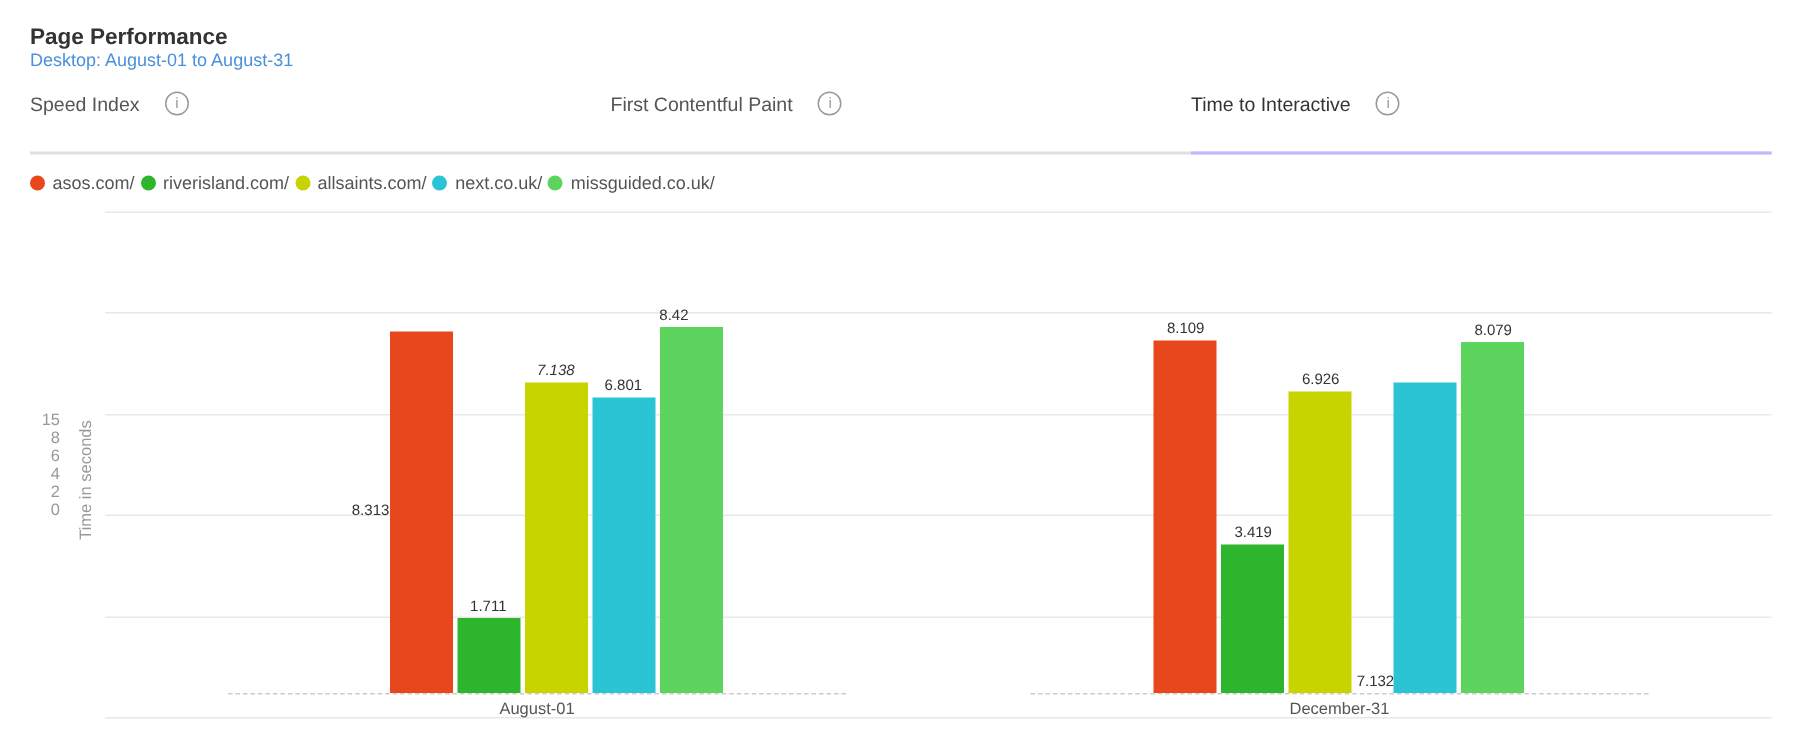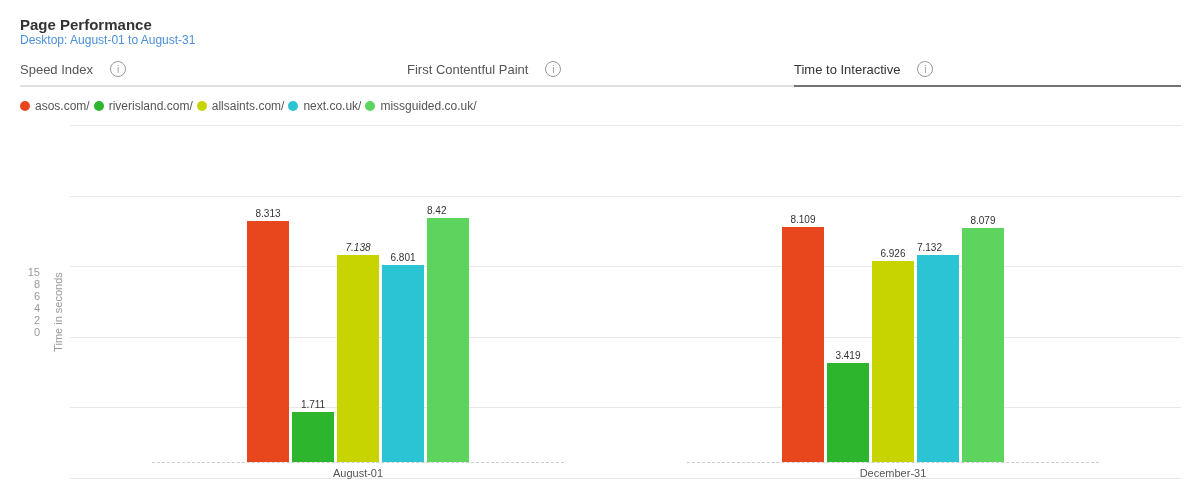--- a/index.html
+++ b/index.html
@@ -39,23 +39,23 @@
       padding-bottom: 8px;
     }
     .metric-section {
       flex: 1;
       display: flex;
       align-items: center;
       gap: 17px;
       position: relative;
     }
     .metric-section.active {
-      border-bottom: 2px solid #737373;
+      border-bottom: 2px solid #c4b5fd;
       margin-bottom: -10px;
-      padding-bottom: 8px;
+      padding-bottom: 24px;
     }
     .metric-label {
       font-size: 13px;
       color: #555;
     }
     .metric-label.active {
       color: #333;
       font-weight: 500;
     }
     .info-icon {
@@ -213,21 +213,21 @@
         <div class="grid-line"></div>
         <div class="grid-line"></div>
         <div class="grid-line"></div>
         <div class="grid-line"></div>
         <div class="grid-line"></div>
       </div>
       <div class="bars-container" id="bars-container">
       <div style="flex: 0.2 1 0%;"></div>
           <div style="display: flex; flex-direction: column; align-items: center; flex: 1 1 0%;">
             <div style="display: flex; align-items: flex-end; gap: 3px; width: 100%; justify-content: center; height: 100%;">
-              <div style="display: flex; flex-direction: column; align-items: center;">
+              <div style="display: flex; flex-direction: row; align-items: center;">
                 <div style="font-size: 10px; color: rgb(51, 51, 51); margin-bottom: 2px; white-space: nowrap;">8.313</div>
                 <div style="width: 42px; height: 241.077px; background-color: rgb(232, 71, 30);"></div>
               </div>
               <div style="display: flex; flex-direction: column; align-items: center;">
                 <div style="font-size: 10px; color: rgb(51, 51, 51); margin-bottom: 2px; white-space: nowrap;">1.711</div>
                 <div style="width: 42px; height: 49.619px; background-color: rgb(45, 181, 45);"></div>
               </div>
               <div style="display: flex; flex-direction: column; align-items: center;">
                 <div style="font-size: 10px; color: rgb(51, 51, 51); margin-bottom: 2px; white-space: nowrap; font-style: italic;">7.138</div>
                 <div style="width: 42px; height: 207.002px; background-color: rgb(200, 212, 0);"></div>
@@ -252,21 +252,21 @@
                 <div style="width: 42px; height: 235.161px; background-color: rgb(232, 71, 30);"></div>
               </div>
               <div style="display: flex; flex-direction: column; align-items: center;">
                 <div style="font-size: 10px; color: rgb(51, 51, 51); margin-bottom: 2px; white-space: nowrap;">3.419</div>
                 <div style="width: 42px; height: 99.151px; background-color: rgb(45, 181, 45);"></div>
               </div>
               <div style="display: flex; flex-direction: column; align-items: center;">
                 <div style="font-size: 10px; color: rgb(51, 51, 51); margin-bottom: 2px; white-space: nowrap;">6.926</div>
                 <div style="width: 42px; height: 200.854px; background-color: rgb(200, 212, 0);"></div>
               </div>
-              <div style="display: flex; flex-direction: column; align-items: flex-start;">
+              <div style="display: flex; flex-direction: row; align-items: flex-end;">
                 <div style="font-size: 10px; color: rgb(51, 51, 51); margin-bottom: 2px; white-space: nowrap;">7.132</div>
                 <div style="width: 42px; height: 206.828px; background-color: rgb(43, 196, 212);"></div>
               </div>
               <div style="display: flex; flex-direction: column; align-items: center;">
                 <div style="font-size: 10px; color: rgb(51, 51, 51); margin-bottom: 2px; white-space: nowrap;">8.079</div>
                 <div style="width: 42px; height: 234.291px; background-color: rgb(93, 212, 93);"></div>
               </div>
             </div>
             <div style="width: 100%; border-top: 1px dashed rgb(204, 204, 204); margin-top: 0px;"></div>
             <div style="font-size: 11px; color: rgb(85, 85, 85); text-align: center; margin-top: 4px;">December-31</div>

